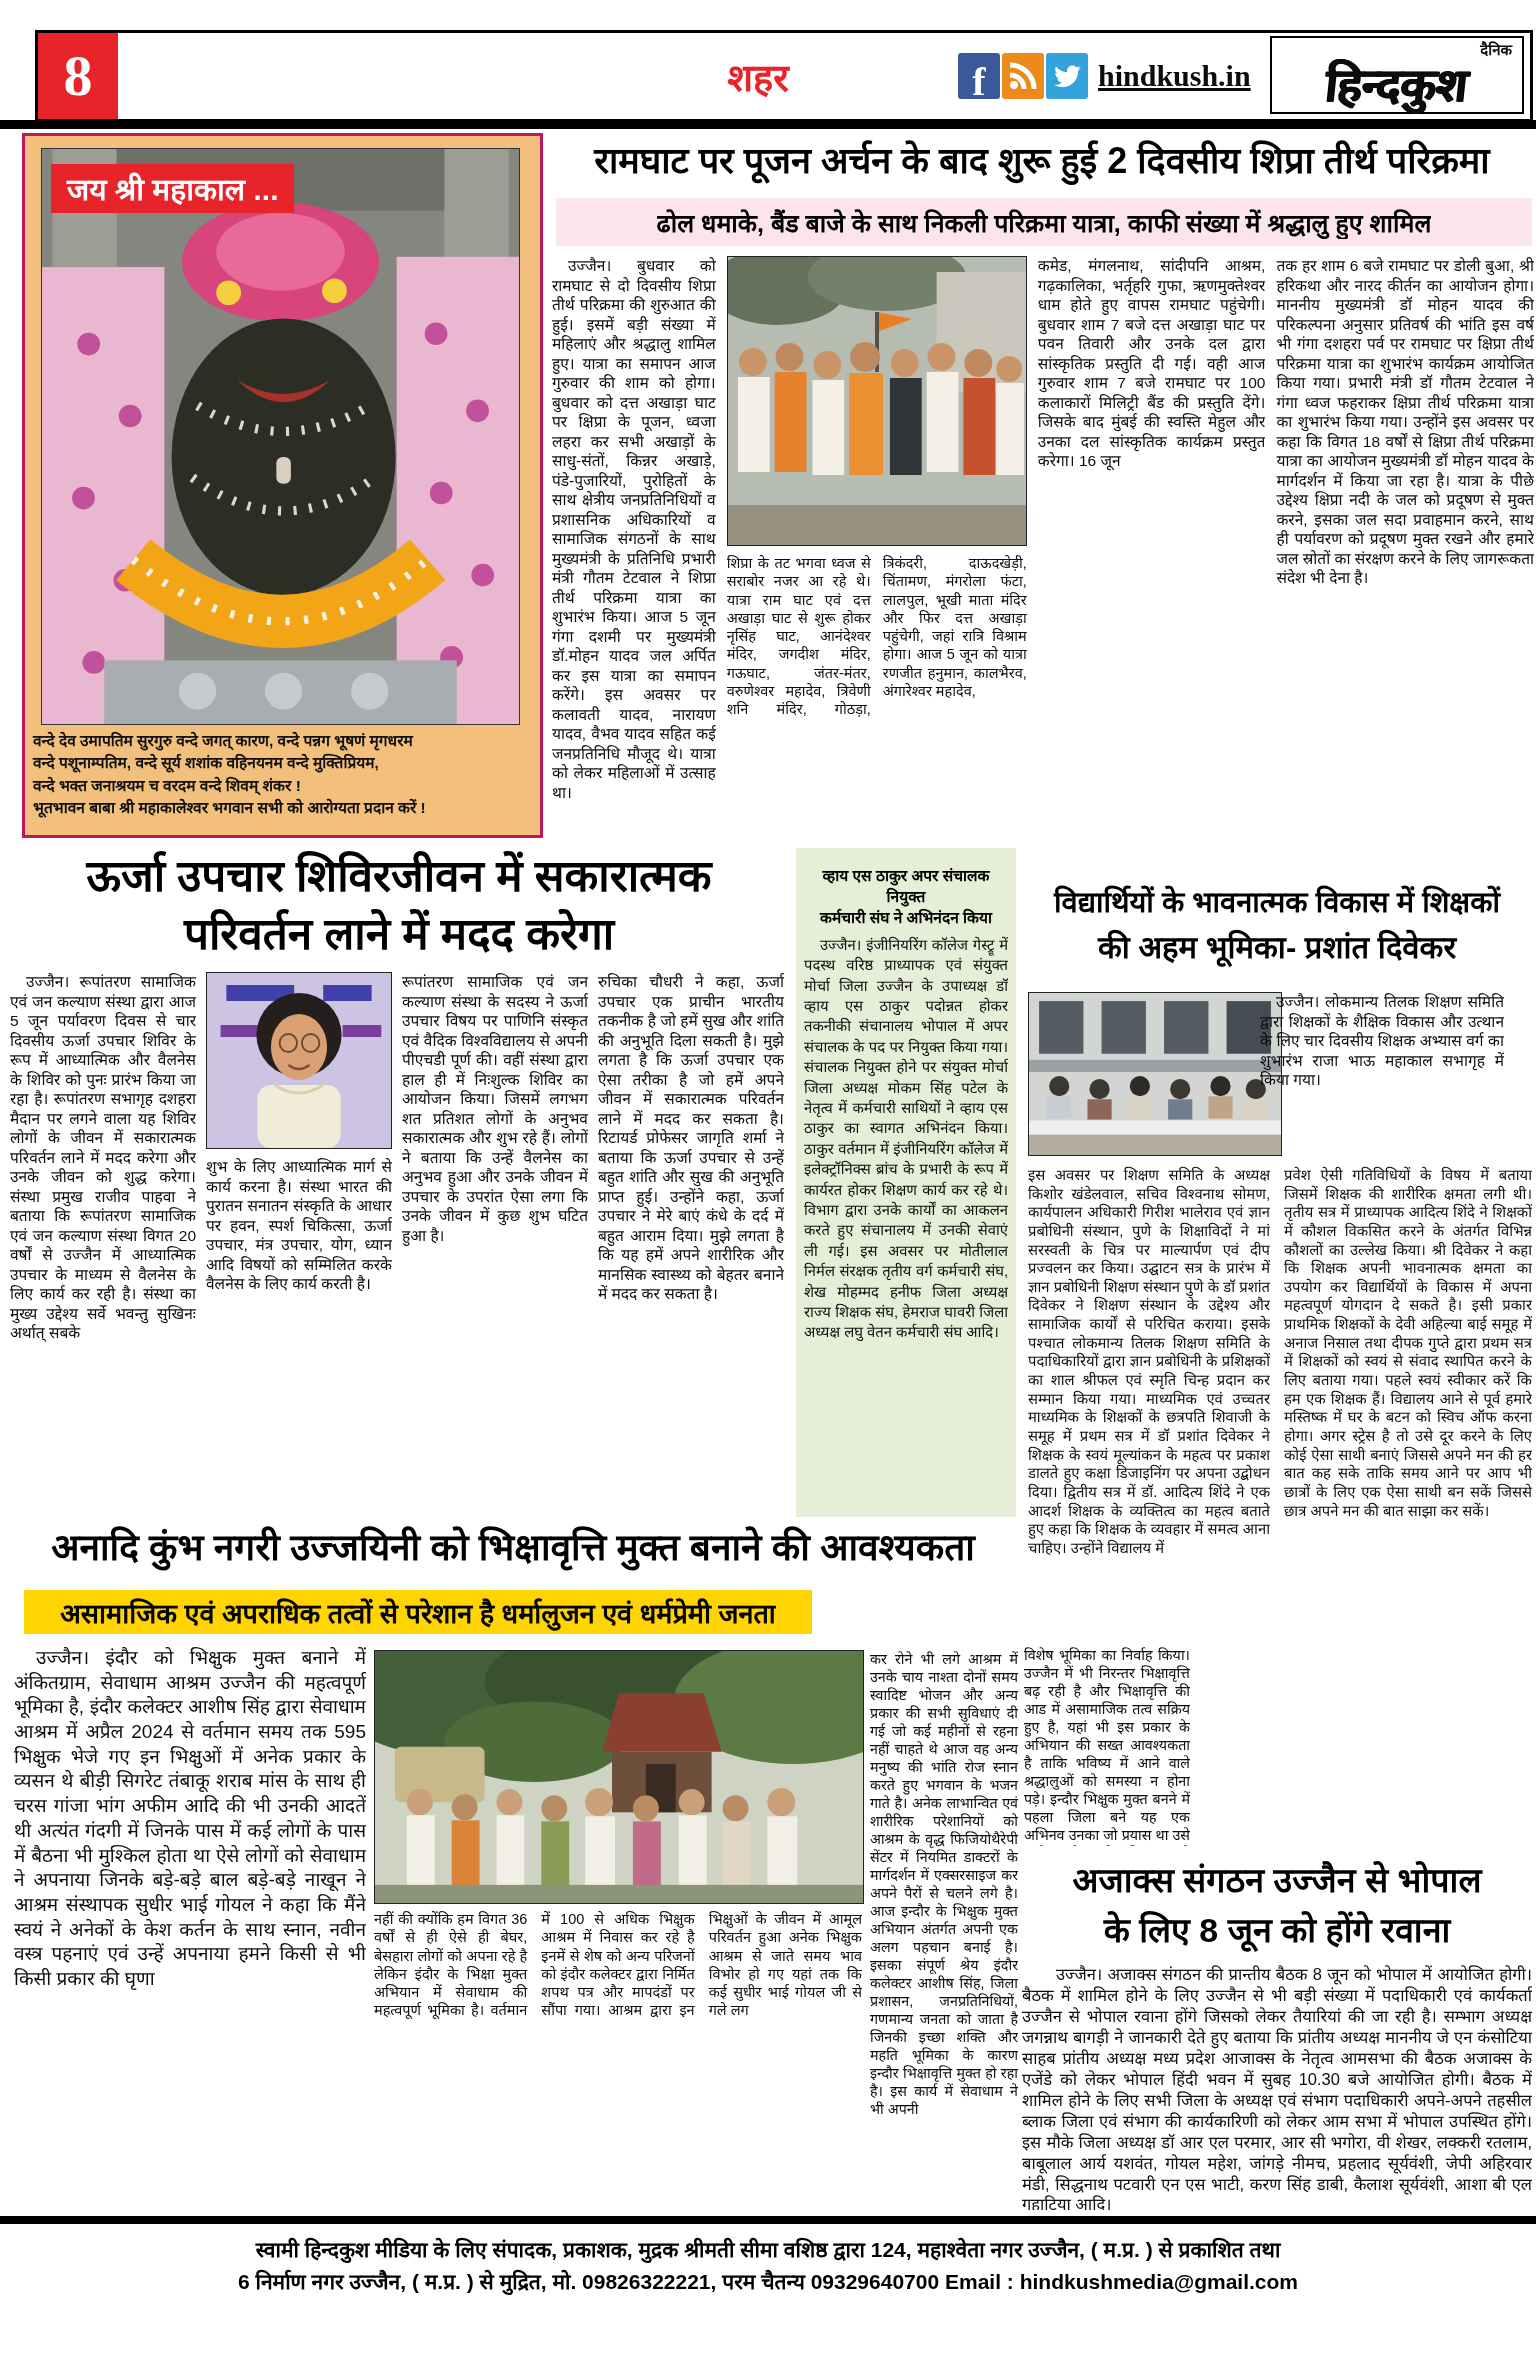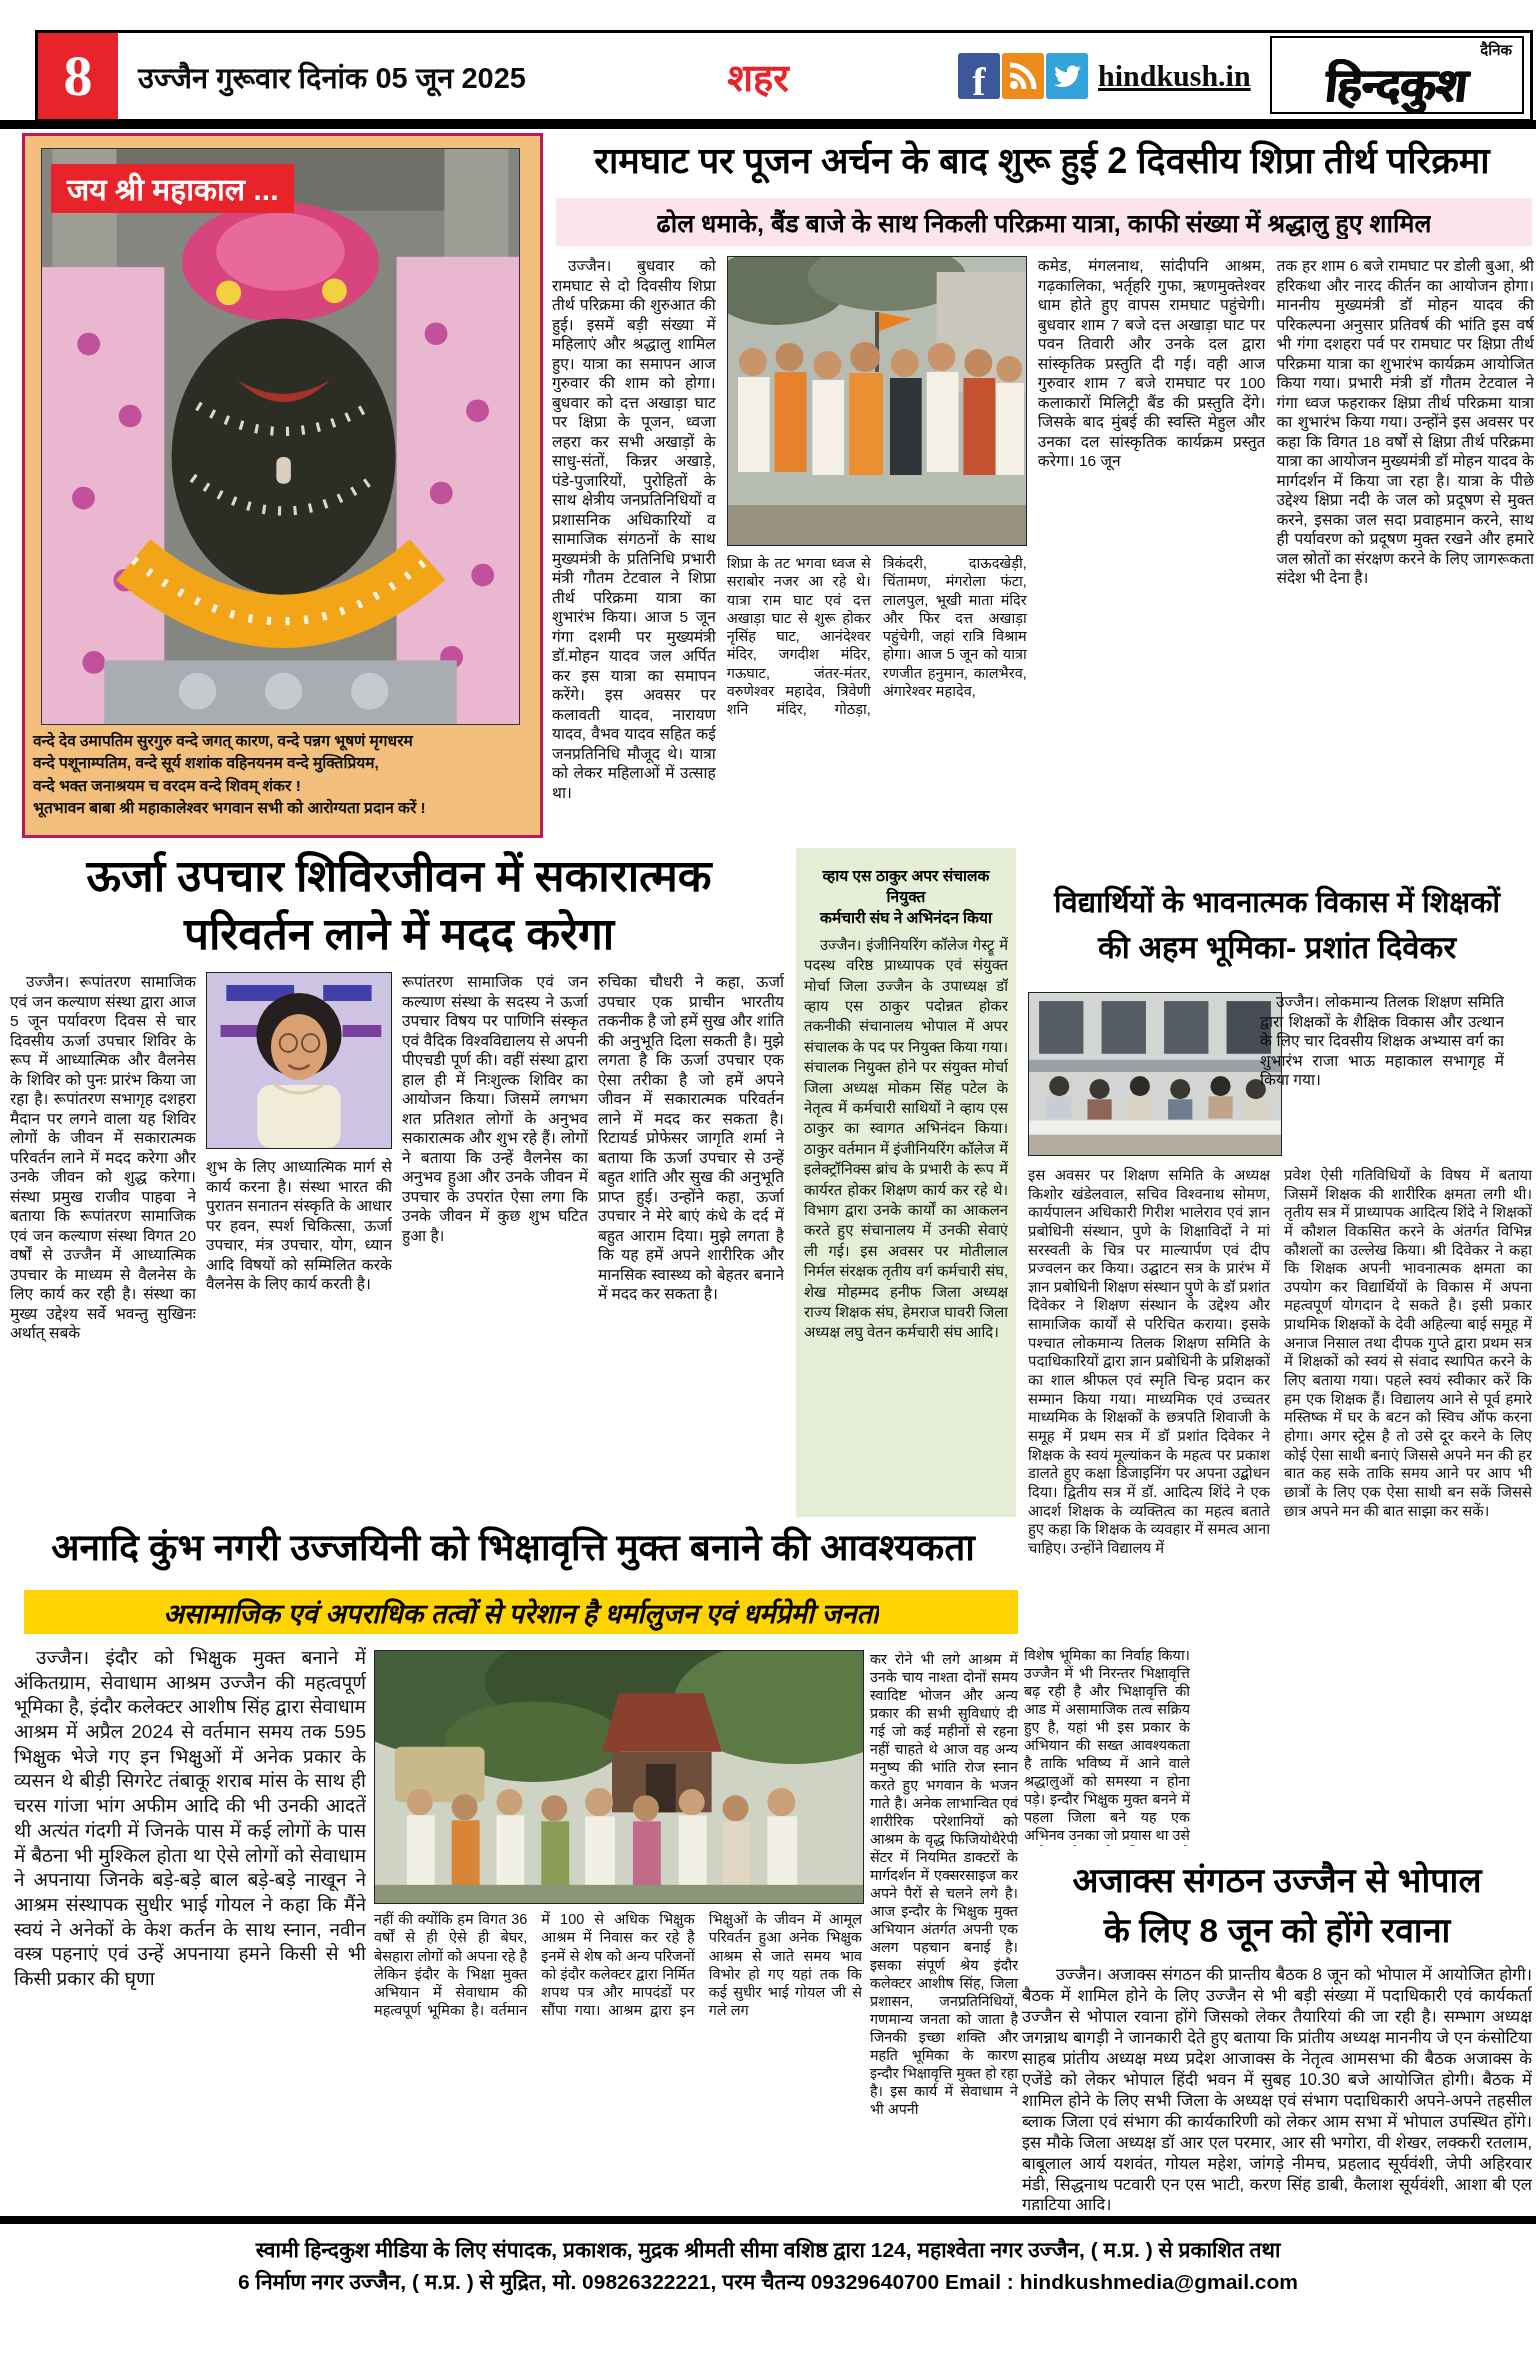--- a/index.html
+++ b/index.html
@@ -11,21 +11,20 @@
   svg{display:block;}
   .icon{width:42px;height:46px;margin-right:2px;display:flex;align-items:center;justify-content:center;border-radius:3px;}
 </style>
 </head>
 <body>
 
 <div class="abs" style="left:35px;top:30px;width:1492px;height:86px;border:3px solid #000;background:#fff;display:flex;align-items:center;">
   <div style="width:80px;height:100%;background:#e8232a;display:flex;align-items:center;justify-content:center;">
     <span style="color:#fff;font-family:'Liberation Serif','DejaVu Serif',serif;font-size:58px;font-weight:bold;line-height:1;">8</span>
   </div>
-  <div style="margin-left:20px;font-size:29px;font-weight:bold;white-space:nowrap;">उज्जैन गुरूवार दिनांक 05 जून 2025</div>
   <div style="position:absolute;left:640px;width:160px;text-align:center;color:#e8232a;font-size:38px;font-weight:bold;">शहर</div>
   <div style="position:absolute;left:920px;display:flex;align-items:center;">
     <div class="icon" style="background:#3b5998;">
       <span style="color:#fff;font-family:'Liberation Serif',serif;font-size:40px;font-weight:bold;margin-top:10px;">f</span>
     </div>
     <div class="icon" style="background:#ec8b1b;">
       <svg width="30" height="30" viewBox="0 0 30 30">
         <circle cx="6" cy="24" r="4" fill="#fff"></circle>
         <path d="M2 14 a14 14 0 0 1 14 14" stroke="#fff" stroke-width="5" fill="none"></path>
         <path d="M2 4 a24 24 0 0 1 24 24" stroke="#fff" stroke-width="5" fill="none"></path>
@@ -191,21 +190,21 @@
       <rect x="213" y="105" width="24" height="20" fill="#d9d3c4"></rect>
     <rect x="0" y="126" width="250" height="14" fill="#eef0ee"></rect>
     <rect x="0" y="140" width="250" height="20" fill="#b3ad9f"></rect>
   </svg>
 </div>
 <div class="abs bt" style="left:1260px;top:992px;width:244px;height:162px;font-size:15.5px;text-indent:16px;">उज्जैन। लोकमान्य तिलक शिक्षण समिति द्वारा शिक्षकों के शैक्षिक विकास और उत्थान के लिए चार दिवसीय शिक्षक अभ्यास वर्ग का शुभारंभ राजा भाऊ महाकाल सभागृह में किया गया।</div>
 <div class="abs bt" style="left:1028px;top:1166px;width:242px;height:448px;font-size:14.8px;">इस अवसर पर शिक्षण समिति के अध्यक्ष किशोर खंडेलवाल, सचिव विश्वनाथ सोमण, कार्यपालन अधिकारी गिरीश भालेराव एवं ज्ञान प्रबोधिनी संस्थान, पुणे के शिक्षाविदों ने मां सरस्वती के चित्र पर माल्यार्पण एवं दीप प्रज्वलन कर किया। उद्घाटन सत्र के प्रारंभ में ज्ञान प्रबोधिनी शिक्षण संस्थान पुणे के डॉ प्रशांत दिवेकर ने शिक्षण संस्थान के उद्देश्य और सामाजिक कार्यों से परिचित कराया। इसके पश्चात लोकमान्य तिलक शिक्षण समिति के पदाधिकारियों द्वारा ज्ञान प्रबोधिनी के प्रशिक्षकों का शाल श्रीफल एवं स्मृति चिन्ह प्रदान कर सम्मान किया गया। माध्यमिक एवं उच्चतर माध्यमिक के शिक्षकों के छत्रपति शिवाजी के समूह में प्रथम सत्र में डॉ प्रशांत दिवेकर ने शिक्षक के स्वयं मूल्यांकन के महत्व पर प्रकाश डालते हुए कक्षा डिजाइनिंग पर अपना उद्बोधन दिया। द्वितीय सत्र में डॉ. आदित्य शिंदे ने एक आदर्श शिक्षक के व्यक्तित्व का महत्व बताते हुए कहा कि शिक्षक के व्यवहार में समत्व आना चाहिए। उन्होंने विद्यालय में</div>
 <div class="abs bt" style="left:1284px;top:1166px;width:248px;height:678px;font-size:14.8px;">प्रवेश ऐसी गतिविधियों के विषय में बताया जिसमें शिक्षक की शारीरिक क्षमता लगी थी। तृतीय सत्र में प्राध्यापक आदित्य शिंदे ने शिक्षकों में कौशल विकसित करने के अंतर्गत विभिन्न कौशलों का उल्लेख किया। श्री दिवेकर ने कहा कि शिक्षक अपनी भावनात्मक क्षमता का उपयोग कर विद्यार्थियों के विकास में अपना महत्वपूर्ण योगदान दे सकते है। इसी प्रकार प्राथमिक शिक्षकों के देवी अहिल्या बाई समूह में अनाज निसाल तथा दीपक गुप्ते द्वारा प्रथम सत्र में शिक्षकों को स्वयं से संवाद स्थापित करने के लिए बताया गया। पहले स्वयं स्वीकार करें कि हम एक शिक्षक हैं। विद्यालय आने से पूर्व हमारे मस्तिष्क में घर के बटन को स्विच ऑफ करना होगा। अगर स्ट्रेस है तो उसे दूर करने के लिए कोई ऐसा साथी बनाएं जिससे अपने मन की हर बात कह सके ताकि समय आने पर आप भी छात्रों के लिए एक ऐसा साथी बन सकें जिससे छात्र अपने मन की बात साझा कर सकें।</div>
 
 <div class="abs hl" style="left:10px;top:1524px;width:1006px;font-size:37px;line-height:1.3;">अनादि कुंभ नगरी उज्जयिनी को भिक्षावृत्ति मुक्त बनाने की आवश्यकता</div>
-<div class="abs" style="left:24px;top:1590px;width:994px;height:44px;background:#ffd400;display:flex;align-items:center;justify-content:center;font-style:italic;">
+<div class="abs" style="left:24px;top:1590px;width:788px;height:44px;background:#ffd400;display:flex;align-items:center;justify-content:center;">
   <span class="hl" style="font-size:27px;">असामाजिक एवं अपराधिक तत्वों से परेशान है धर्मालुजन एवं धर्मप्रेमी जनता</span>
 </div>
 <div class="abs bt" style="left:14px;top:1646px;width:352px;height:564px;font-size:19px;line-height:1.3;text-indent:22px;">उज्जैन। इंदौर को भिक्षुक मुक्त बनाने में अंकितग्राम, सेवाधाम आश्रम उज्जैन की महत्वपूर्ण भूमिका है, इंदौर कलेक्टर आशीष सिंह द्वारा सेवाधाम आश्रम में अप्रैल 2024 से वर्तमान समय तक 595 भिक्षुक भेजे गए इन भिक्षुओं में अनेक प्रकार के व्यसन थे बीड़ी सिगरेट तंबाकू शराब मांस के साथ ही चरस गांजा भांग अफीम आदि की भी उनकी आदतें थी अत्यंत गंदगी में जिनके पास में कई लोगों के पास में बैठना भी मुश्किल होता था ऐसे लोगों को सेवाधाम ने अपनाया जिनके बड़े-बड़े बाल बड़े-बड़े नाखून ने आश्रम संस्थापक सुधीर भाई गोयल ने कहा कि मैंने स्वयं ने अनेकों के केश कर्तन के साथ स्नान, नवीन वस्त्र पहनाएं एवं उन्हें अपनाया हमने किसी से भी किसी प्रकार की घृणा</div>
 <div class="abs photo" style="left:374px;top:1650px;width:488px;height:252px;">
   <svg width="488" height="252" viewBox="0 0 490 250" preserveAspectRatio="none">
     <rect width="490" height="250" fill="#cfd3c3"></rect>
     <ellipse cx="80" cy="45" rx="120" ry="60" fill="#44603a"></ellipse>
     <ellipse cx="250" cy="30" rx="140" ry="55" fill="#39512f"></ellipse>
     <ellipse cx="420" cy="50" rx="120" ry="62" fill="#5c7a44"></ellipse>
     <ellipse cx="160" cy="90" rx="90" ry="40" fill="#4e6b3a"></ellipse>

